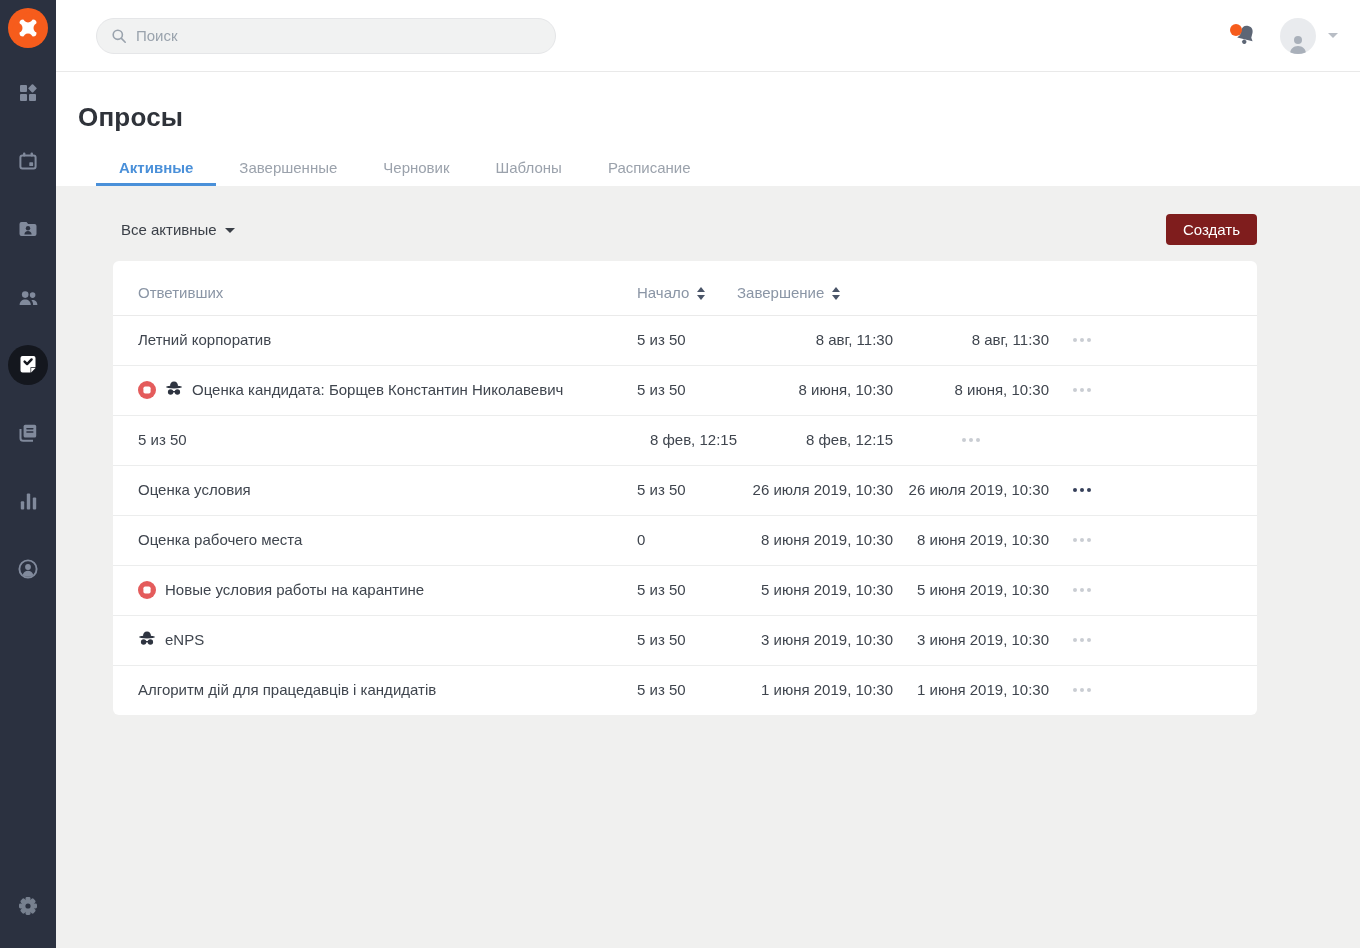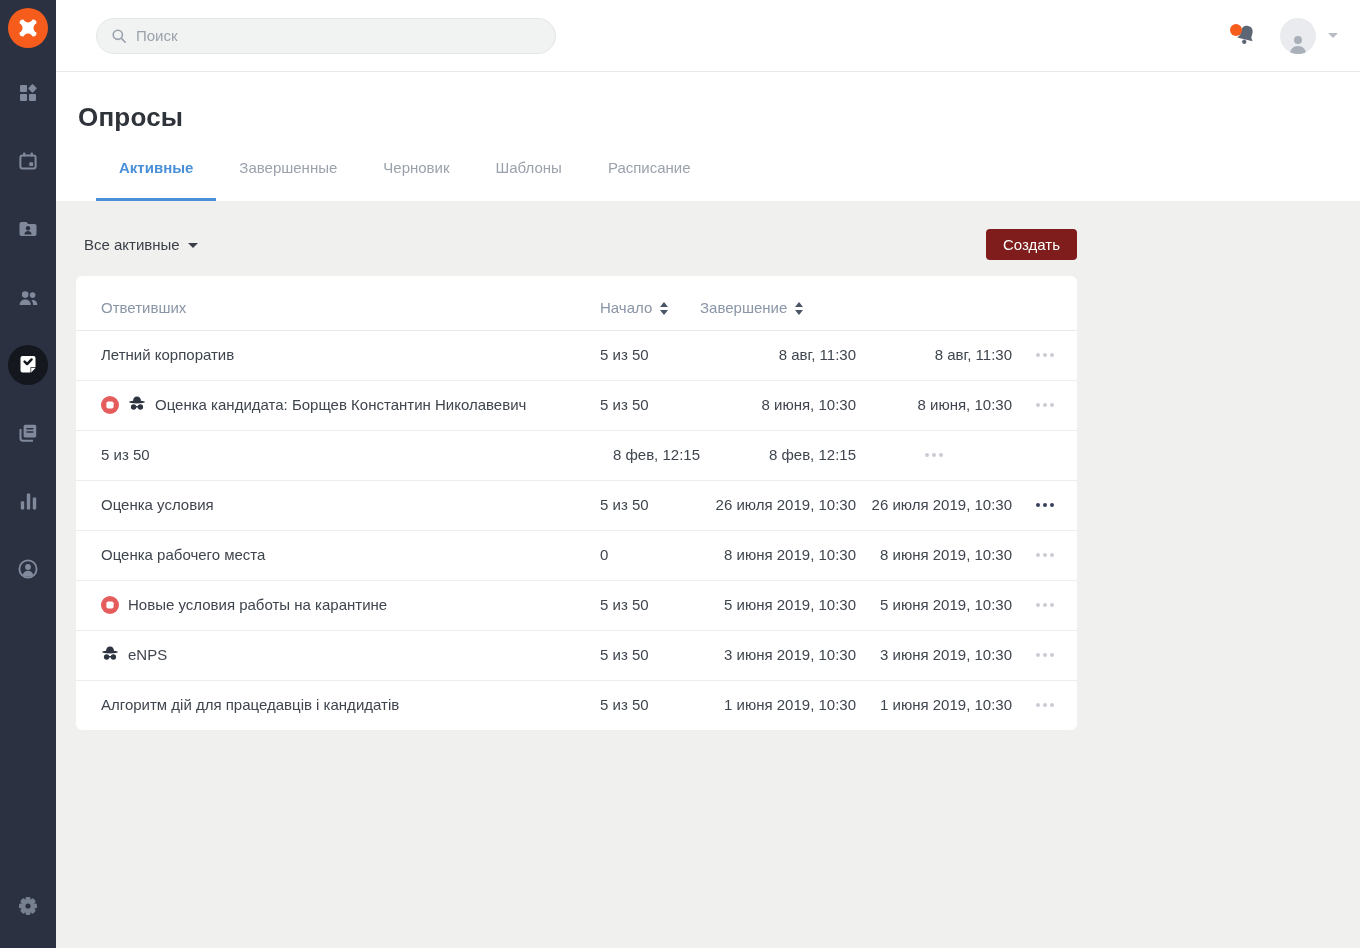--- a/index.html
+++ b/index.html
@@ -26,26 +26,26 @@
   .bell-wrap { position:relative; width:24px; height:26px; cursor:pointer; }
   .bell-dot { position:absolute; left:-4px; top:1px; width:12px; height:12px; border-radius:50%; background:#f65c1c; }
   .avatar-group { display:flex; align-items:center; gap:12px; cursor:pointer; }
   .avatar { width:36px; height:36px; border-radius:50%; background:#e9ebee; display:flex; align-items:flex-end; justify-content:center; overflow:hidden; }
   .caret-sm { width:0; height:0; border-left:5px solid transparent; border-right:5px solid transparent; border-top:5px solid #b8bdc5; }
 
   
   .page-head { background:#ffffff; padding-top:30px; flex-shrink:0; }
   .page-title { font-size:26px; font-weight:600; color:#2f333a; margin-left:22px; letter-spacing:.2px; }
   .tabs { margin-top:26px; padding-left:40px; display:flex; }
-  .tab { padding:0 23px 22px 23px; font-size:15px; font-weight:500; color:#9ba2ac; cursor:pointer; border-bottom:3px solid transparent; }
+  .tab { padding:0 23px 7px 23px; font-size:15px; font-weight:500; color:#9ba2ac; cursor:pointer; border-bottom:3px solid transparent; }
   .tab.active { color:#4a90d9; font-weight:700; border-bottom-color:#4a90d9; }
 
   
   .content { flex:1; background:#f0f0ef; }
-  .content-inner { width:1001px; margin-left:20px; }
+  .content-inner { width:1144px; margin-left:57px; }
   .toolbar { padding-top:24px; display:flex; align-items:center; justify-content:space-between; height:62px; }
   .filter { display:flex; align-items:center; gap:8px; font-size:15px; color:#3a3f47; cursor:pointer; padding-left:8px; }
   .caret-dn { width:0; height:0; border-left:5px solid transparent; border-right:5px solid transparent; border-top:5px solid #3a3f47; margin-top:2px; }
   .btn-create { background:#7f1d1d; color:#ffffff; border:none; border-radius:4px; height:31px; padding:0 17px; font-size:15px; font-family:"Liberation Sans", sans-serif; cursor:pointer; }
 
   
   .card { margin-top:13px; background:#ffffff; border-radius:6px; overflow:hidden; }
   .t-grid { display:grid; grid-template-columns:499px 100px 156px 156px 65px; padding-left:25px; align-items:start; }
   .t-head { padding-top:20px; padding-bottom:10px; border-bottom:1px solid #eaeaea; color:#8a95a5; font-size:15px; }
   .t-head .hcell { display:flex; align-items:center; gap:7px; line-height:24px; }

